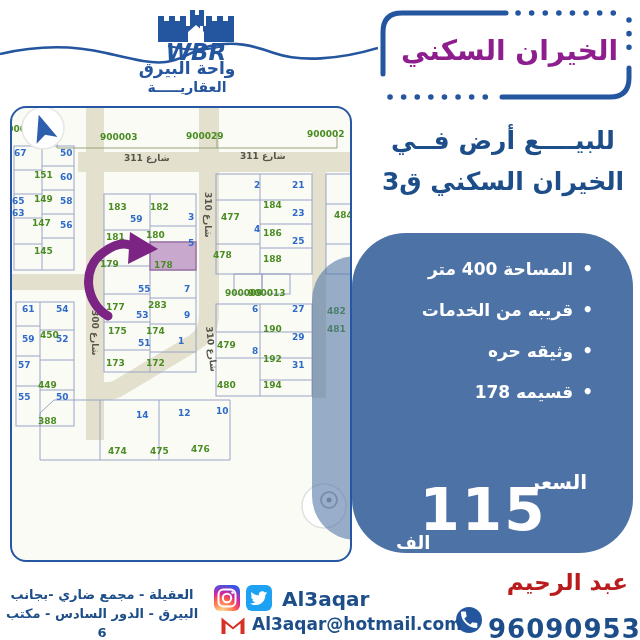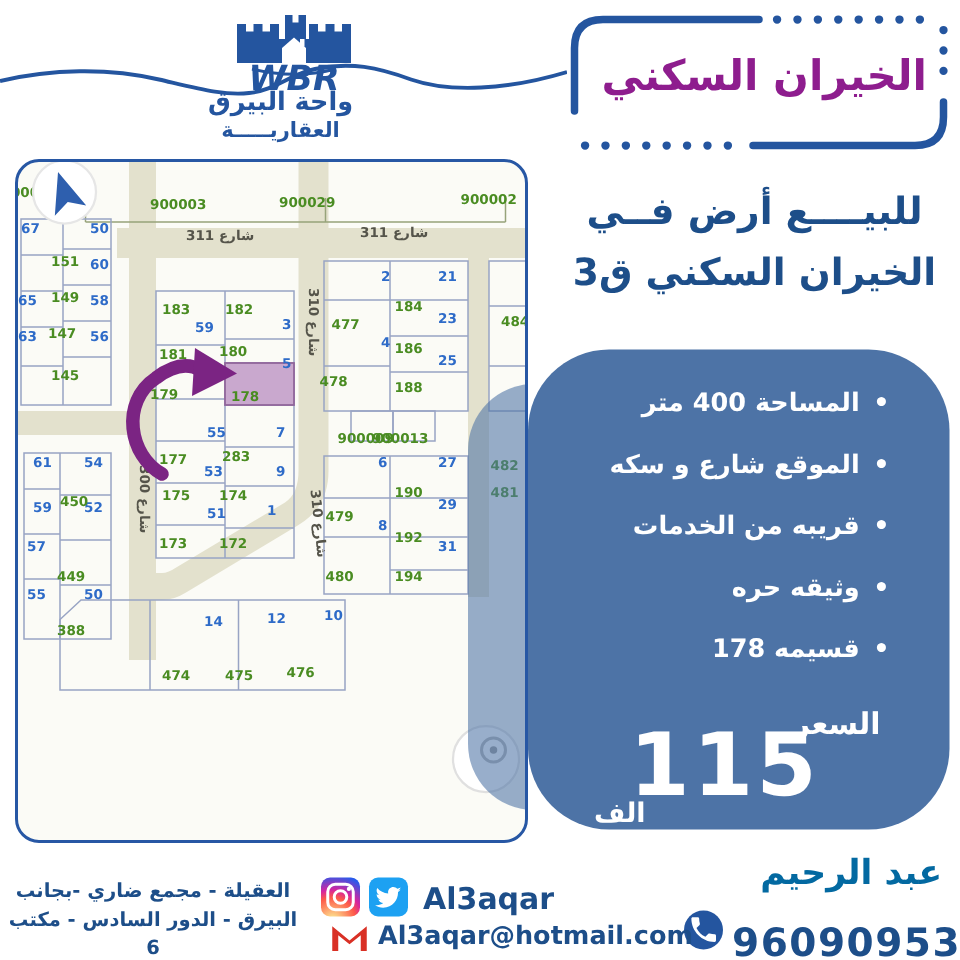--- a/index.html
+++ b/index.html
@@ -35,21 +35,21 @@
   #map-svg{left:0;top:0;}
   .ml{position:absolute;font-weight:bold;font-size:9px;white-space:nowrap;z-index:3;}
   .ml.b{color:#2e6bc8;}
   .ml.g{color:#4a8c22;}
   .ml.s{color:#55544a;font-size:9px;}
   #arrow-svg{left:0;top:0;z-index:4;}
   #compass{left:6px;top:-2px;z-index:5;}
   #blue-overlay{left:300px;top:148px;width:100px;height:284px;border-radius:44px;
                 background:rgba(77,115,166,0.58);z-index:6;}
   
-  #agent-name{right:12px;top:569px;width:220px;color:#0369a1;
+  #agent-name{right:12px;top:569px;width:220px;color:#b91c1c;
               font-weight:800;font-size:23px;direction:rtl;}
   #phone-row{left:456px;top:604px;width:178px;height:32px;}
   #phone-icon{position:absolute;left:0;top:3px;width:26px;height:26px;border-radius:50%;
               background:#24559f;}
   #phone-number{position:absolute;left:32px;top:0;color:#1d4e89;font-weight:800;
                 font-size:26px;letter-spacing:1px;margin-top:10px;}
   #social-row{left:214px;top:585px;width:200px;height:28px;}
   .sicon{position:absolute;top:0;width:26px;height:26px;border-radius:6px;}
   #insta-icon{left:0;background:radial-gradient(circle at 30% 110%,#fdf497 0%,#fd5949 45%,#d6249f 60%,#285AEB 90%);}
   #twitter-icon{left:32px;background:#1da1f2;}
@@ -143,21 +143,21 @@
         <circle cx="317" cy="392" r="2.5" fill="#9a9a9a"></circle>
       </g>
     </svg>
 
     <div class="abs" id="map-labels" style="left:0;top:0;width:338px;height:452px;">
         <span class="ml b" style="left: 2px; top: 40px;">67</span>
         <span class="ml b" style="left: 48px; top: 40px;">50</span>
         <span class="ml b" style="left: 48px; top: 64px;">60</span>
         <span class="ml b" style="left: 0px; top: 88px;">65</span>
         <span class="ml b" style="left: 48px; top: 88px;">58</span>
-        <span class="ml b" style="left: 0px; top: 112px;">63</span>
+        <span class="ml b" style="left: 0px; top: 100px;">63</span>
         <span class="ml b" style="left: 48px; top: 112px;">56</span>
         <span class="ml b" style="left: 10px; top: 196px;">61</span>
         <span class="ml b" style="left: 44px; top: 196px;">54</span>
         <span class="ml b" style="left: 10px; top: 226px;">59</span>
         <span class="ml b" style="left: 44px; top: 226px;">52</span>
         <span class="ml b" style="left: 6px; top: 252px;">57</span>
         <span class="ml b" style="left: 6px; top: 284px;">55</span>
         <span class="ml b" style="left: 44px; top: 284px;">50</span>
         <span class="ml b" style="left: 118px; top: 106px;">59</span>
         <span class="ml b" style="left: 176px; top: 104px;">3</span>
@@ -239,21 +239,20 @@
       <circle cx="25" cy="22" r="21" fill="#ffffff" stroke="#e6e6e6" stroke-width="1.5"></circle>
       <path d="M25,8 L36,35 L25,29 L14,35 Z" fill="#2e5fae" transform="rotate(-18 25 22)"></path>
     </svg>
 
     <div class="abs" id="blue-overlay"></div>
   </div>
 
   <div class="abs" id="offer-box">
     <ul>
       <li>المساحة 400 متر</li>
-      <li>الموقع شارع و سكه</li>
       <li>قريبه من الخدمات</li>
       <li>وثيقه حره</li>
       <li>قسيمه 178</li>
     </ul>
     <div class="abs" id="price-label">السعر</div>
     <div class="abs" id="price-value">115</div>
     <div class="abs" id="price-unit">الف</div>
   </div>
 
   <div class="abs" id="agent-name">عبد الرحيم</div>

